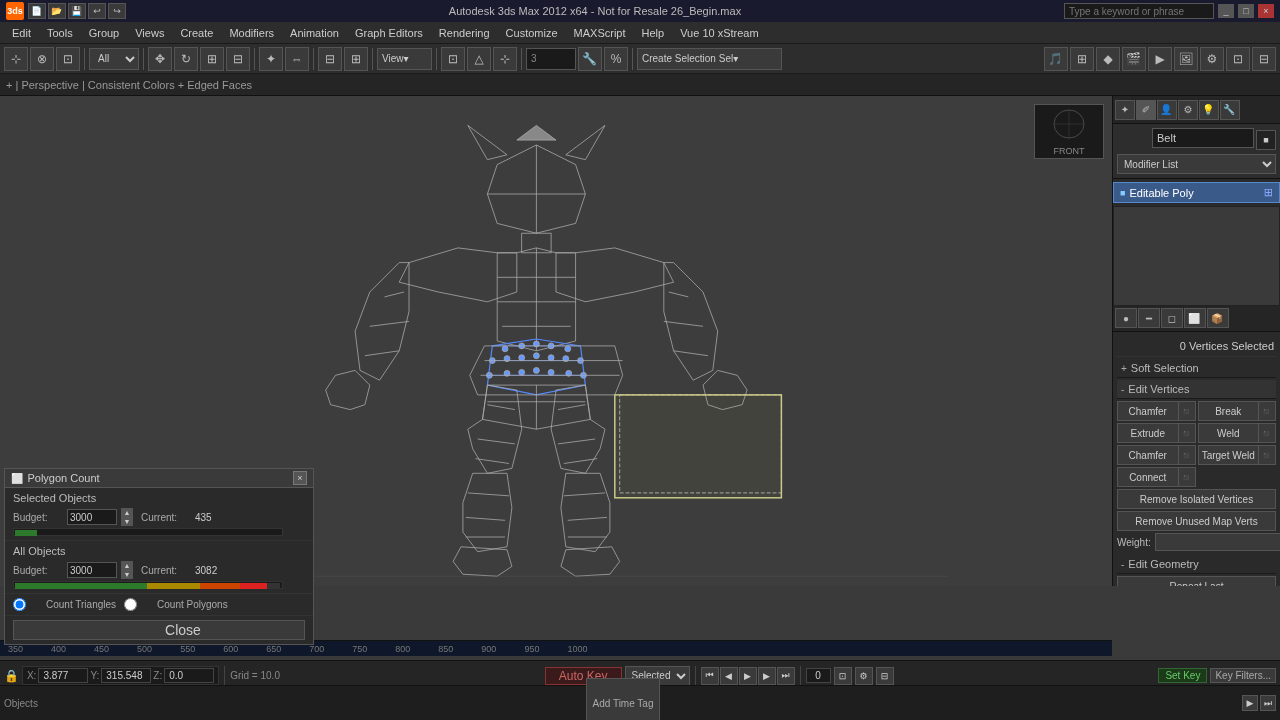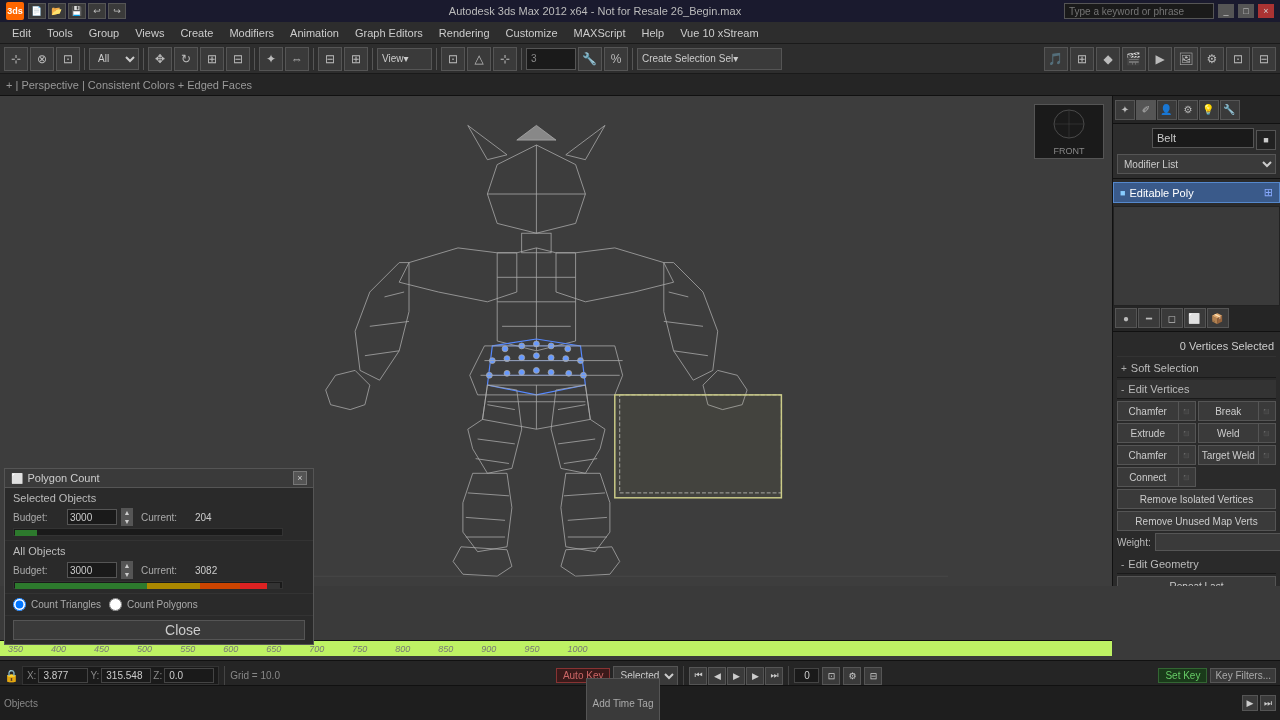--- a/index.html
+++ b/index.html
@@ -185,21 +185,21 @@
     .poly-row { display: flex; align-items: center; gap: 4px; margin-bottom: 2px; }
     .poly-label { color: #aaa; font-size: 10px; width: 50px; }
     .poly-input {
       width: 50px; height: 16px; background: #1a1a1a; border: 1px solid #555;
       color: #ccc; font-size: 10px; padding: 0 2px;
     }
     .poly-val { color: #ccc; font-size: 10px; }
     .poly-spinner { display: flex; flex-direction: column; }
 
     .poly-radio-row { display: flex; align-items: center; gap: 8px; padding: 4px 8px; }
-    .poly-radio { display: flex; align-items: center; gap: 5px; font-size: 10px; color: #aaa; cursor: pointer; justify-content: space-between; }
+    .poly-radio { display: flex; align-items: center; gap: 20px; font-size: 10px; color: #aaa; cursor: pointer; justify-content: space-between; }
 
     
     #grid-ruler {
       height: 16px; background: #2a2a2a;
       display: flex; align-items: center; padding: 0 4px;
       border-top: 1px solid #111; font-size: 9px; color: #666;
     }
 
     
     #front-thumb {
@@ -576,21 +576,21 @@
   <div class="poly-section">
     <div class="poly-section-title">Selected Objects</div>
     <div class="poly-row">
       <span class="poly-label">Budget:</span>
       <input type="text" class="poly-input" value="3000" style="">
       <div class="poly-spinner">
         <button class="spin-btn">▲</button>
         <button class="spin-btn">▼</button>
       </div>
       <span class="poly-label" style="margin-left:4px;">Current:</span>
-      <span class="poly-val">204</span>
+      <span class="poly-val">435</span>
     </div>
 
     <div style="width:270px;height:8px;background:#1a1a1a;border:1px solid #333;margin-top:2px;">
       <div style="width:22px;height:6px;background:#2d7a2d;margin:1px 1px;"></div>
     </div>
   </div>
 
   <div class="poly-section">
     <div class="poly-section-title">All Objects</div>
     <div class="poly-row">
@@ -618,21 +618,21 @@
       <input type="radio" name="countmode" style=""> 
         <span>Count Polygons</span>
     </label>
   </div>
 
   <div style="padding:4px 8px;border-top:1px solid #333;">
     <button style="width:100%;height:20px;background:#3a3a3a;border:1px solid #555;color:#ccc;font-size:14px;cursor:pointer;padding-left:48px;">Close</button>
   </div>
 </div>
 
-<div id="grid-ruler" style="position:absolute;bottom:64px;left:0;right:168px;height:16px;background:#bef264;border-top:1px solid #111;font-style:italic;">
+<div id="grid-ruler" style="position:absolute;bottom:64px;left:0;right:168px;height:16px;background:#0f172a;border-top:1px solid #111;">
   <div style="display:flex;align-items:center;height:100%;padding:0 4px;overflow:hidden;">
     <span style="color:#777;font-size:9px;margin-right:28px;">350</span>
     <span style="color:#777;font-size:9px;margin-right:28px;">400</span>
     <span style="color:#777;font-size:9px;margin-right:28px;">450</span>
     <span style="color:#777;font-size:9px;margin-right:28px;">500</span>
     <span style="color:#777;font-size:9px;margin-right:28px;">550</span>
     <span style="color:#777;font-size:9px;margin-right:28px;">600</span>
     <span style="color:#777;font-size:9px;margin-right:28px;">650</span>
     <span style="color:#777;font-size:9px;margin-right:28px;">700</span>
     <span style="color:#777;font-size:9px;margin-right:28px;">750</span>
@@ -656,21 +656,21 @@
     <span class="coord-label">Z:</span>
     <span class="coord-val">0.0</span>
   </div>
 
   <div class="status-sep"></div>
 
   <span style="color:#888;font-size:10px;">Grid = 10.0</span>
 
   <div style="flex:1;"></div>
 
-  <div style="background:#3a1a1a;border:1px solid #883333;padding:1px 6px;color:#cc6666;font-size:10px;cursor:pointer;">Auto Key</div>
+  <div style="background:#3a1a1a;border:1px solid #883333;padding:1px 13px;color:#cc6666;font-size:12px;cursor:pointer;">Auto Key</div>
 
   <select style="height:20px;background:#3a3a3a;border:1px solid #555;color:#ccc;font-size:10px;padding:0 2px;">
     <option>Selected</option>
   </select>
 
   <div class="status-sep"></div>
 
   <div id="playback">
     <div class="play-btn">⏮</div>
     <div class="play-btn">◀</div>

